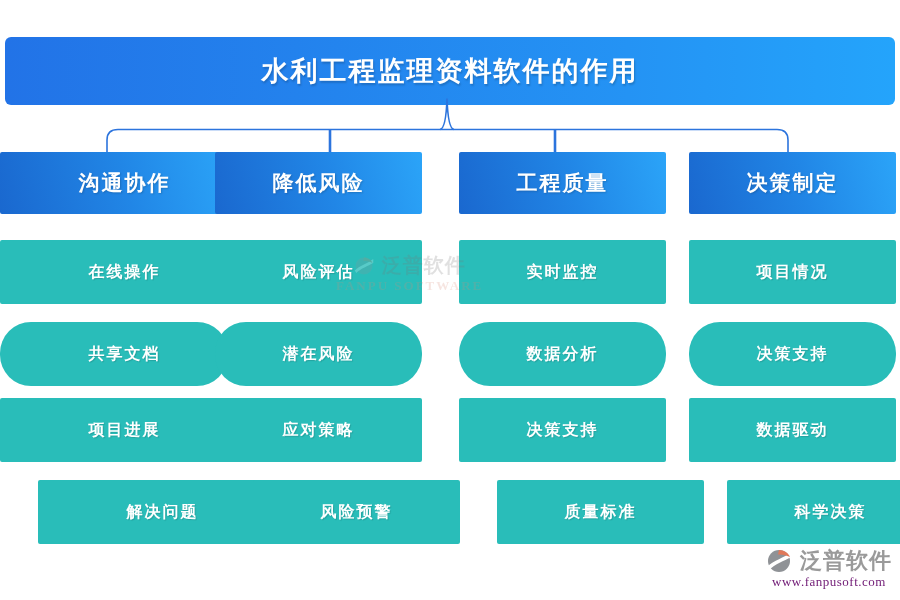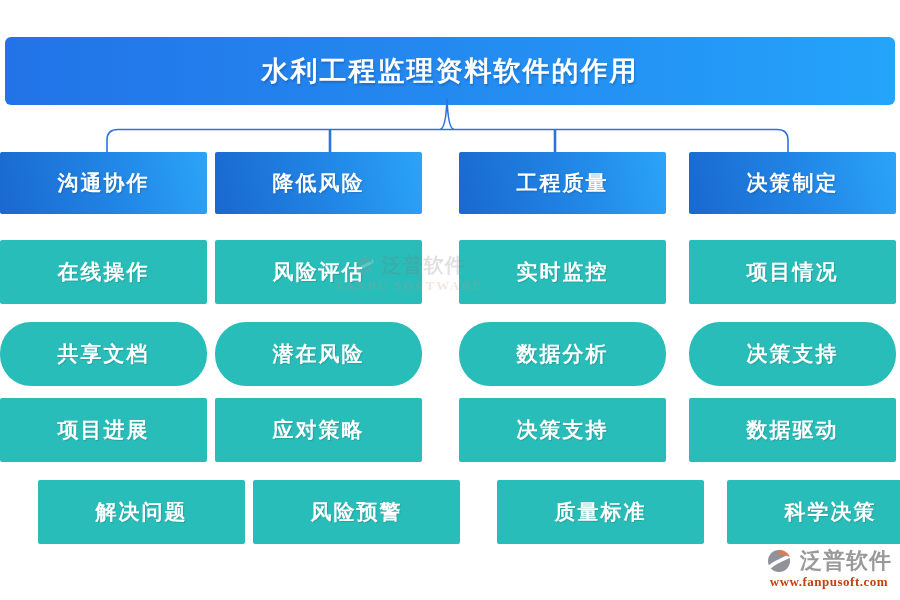--- a/index.html
+++ b/index.html
@@ -23,35 +23,35 @@
     position:absolute; width:207px; height:62px; border-radius:2px;
     background:linear-gradient(76deg,#1a68cf 0%,#2186e6 55%,#2ba4f8 100%);
     display:flex; align-items:center; justify-content:center;
     color:#ffffff; font-size:21px; font-weight:bold; letter-spacing:2px;
     text-shadow:1px 1px 2px rgba(0,0,0,0.18);
   }
   .cell {
     position:absolute; width:207px; height:64px; border-radius:2px;
     background:#29bdb9;
     display:flex; align-items:center; justify-content:center;
-    color:#ffffff; font-size:21px; font-weight:bold; letter-spacing:2px;
+    color:#ffffff; font-size:16px; font-weight:bold; letter-spacing:2px;
     text-shadow:1px 1px 1px rgba(0,0,0,0.14);
   }
   
-  .c0 { left:0px; } .c1 { left:215px; } .c2 { left:459px; } .c3 { left:689px; }
+  .c0 { left:0px;padding-left:21px; } .c1 { left:215px; } .c2 { left:459px; } .c3 { left:689px; }
   
   .rh { top:152px; } .r0 { top:240px; } .r1 { top:322px;border-radius:31px; } .r2 { top:398px; } .r3 { top:480px;margin-left:38px; }
 
   .wm {
     position:absolute; right:8px; bottom:10px;
     display:flex; flex-direction:column; align-items:center;
   }
   .wm-row { display:flex; align-items:center; gap:8px; }
   .wm-brand { color:#9a9a9a; font-size:22px; font-weight:bold; letter-spacing:1px; }
-  .wm-url { color:#c2410c; font-size:13px; font-weight:bold; letter-spacing:0.5px; margin-top:-2px; }
+  .wm-url { color:#701a75; font-size:13px; font-weight:normal; letter-spacing:0.5px; margin-top:-2px; }
   .wm-faint {
     position:absolute; left:336px; top:252px; opacity:0.22;
     display:flex; flex-direction:column; align-items:center; pointer-events:none;
   }
   .wm-faint .wm-brand { font-size:20px; color:#777777; }
   .wm-sub { color:#d88a76; font-size:13px; font-weight:bold; letter-spacing:2px; margin-top:-1px; }
 </style>
 </head>
 <body>
 

